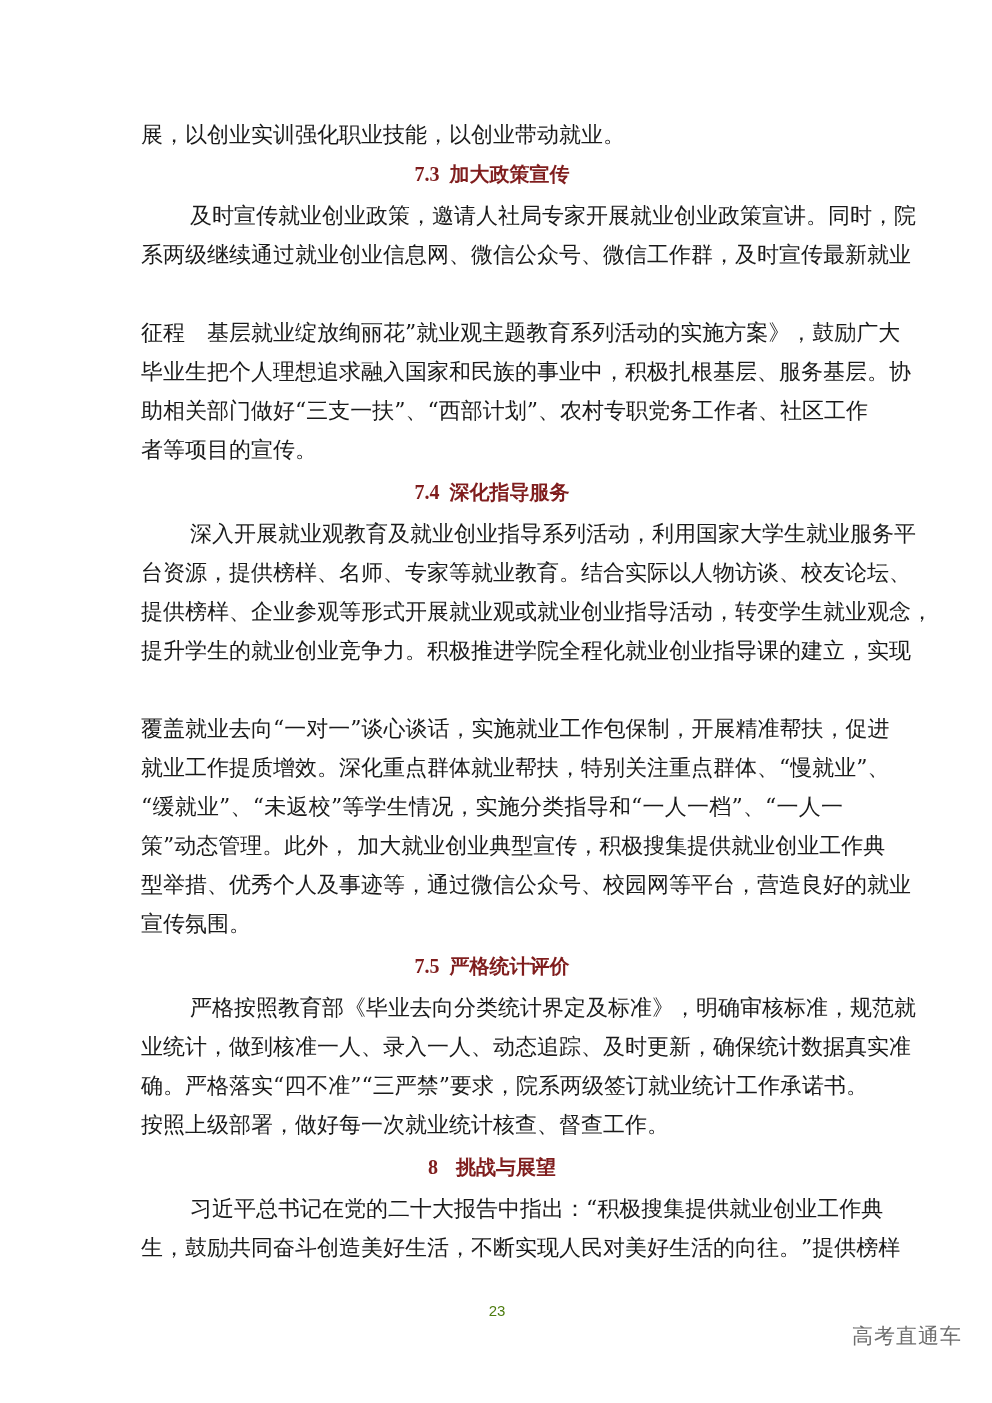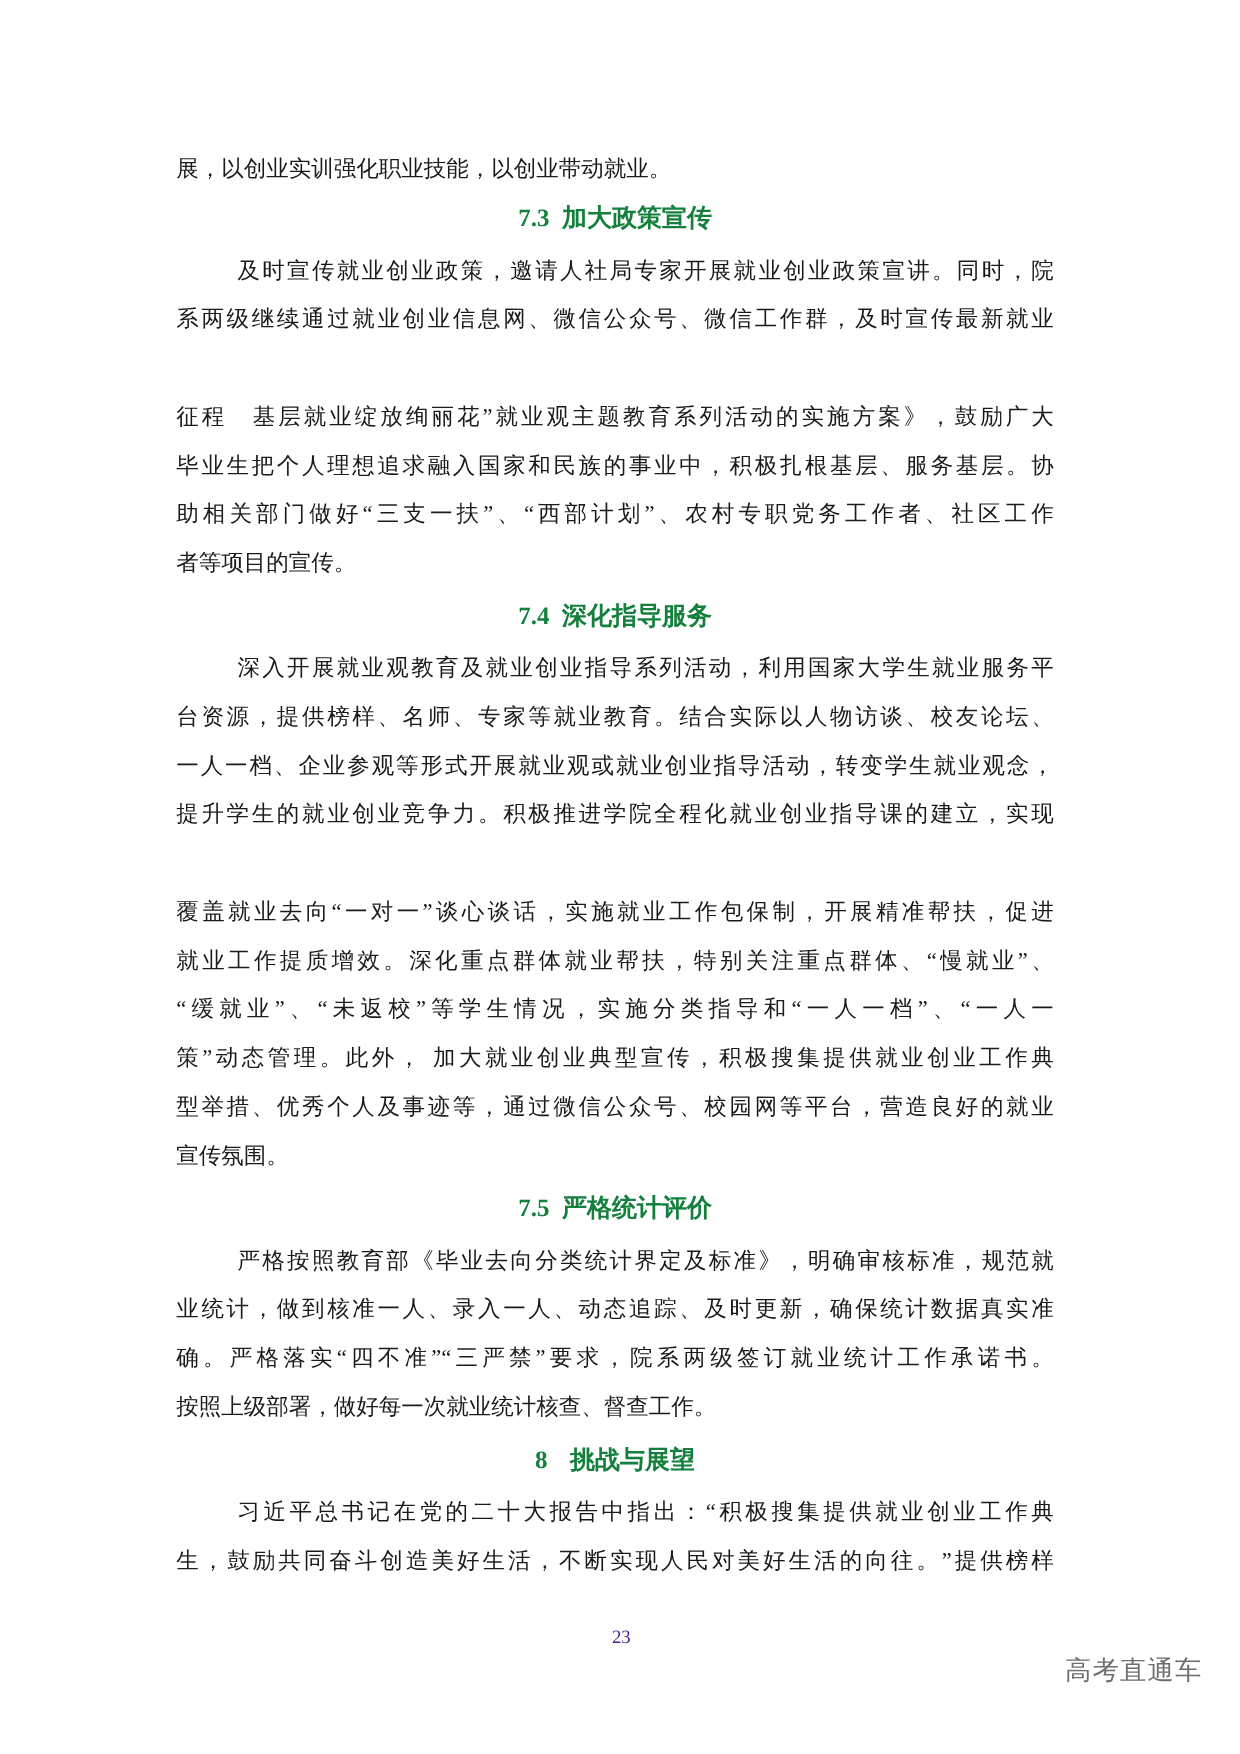--- a/index.html
+++ b/index.html
@@ -1,29 +1,29 @@
 <!DOCTYPE html>
 <html><head>
 <meta charset="utf-8">
 <style>
   html, body { margin: 0; padding: 0; background: #ffffff; }
   body { width: 992px; height: 1403px; position: relative; overflow: hidden;
          font-family: "DejaVu Serif", "Liberation Serif", serif; color: #1a1a1a; }
   .page { position: absolute; left: 0; top: 0; width: 992px; height: 1403px; }
   .line { position: absolute; left: 141px; width: 702px; height: 26px;
-          font-size: 18px; line-height: 26px; white-space: nowrap;
-          text-align: justify; text-align-last: justify; letter-spacing: 0; font-family: Liberation Serif, serif; }
+          font-size: 22px; line-height: 26px; white-space: nowrap;
+          text-align: justify; text-align-last: justify; letter-spacing: 0; }
   .line.last { text-align-last: left; }
   .line.indent { left: 190px; width: 653px; }
   .heading { position: absolute; left: 141px; width: 702px; text-align: center;
              font-family: "DejaVu Sans", "Liberation Sans", sans-serif;
-             font-weight: bold; font-size: 20px; line-height: 28px; color: #15803d; }
+             font-weight: bold; font-size: 20px; line-height: 28px; color: #7f1d1d; }
   .heading .num { font-family: "Liberation Serif", "DejaVu Serif", serif; font-weight: bold; margin-right: 10px; }
   .page-number { position: absolute; left: 482px; top: 1302px; width: 30px; text-align: center;
-                 font-family: Liberation Serif, serif; font-size: 15px; color: #4c1d95; }
+                 font-family: Liberation Sans, sans-serif; font-size: 15px; color: #4d7c0f; }
   .watermark { position: absolute; left: 852px; top: 1322px; font-size: 21px;
                font-family: Liberation Serif, serif; color: #6e6e6e;
                letter-spacing: 1px; }
 </style>
 </head>
 <body>
 
 <div class="page">
 
   <div class="line last" style="top:122px">展，以创业实训强化职业技能，以创业带动就业。</div>
@@ -36,21 +36,21 @@
   <div class="line" style="top:320px">征程　基层就业绽放绚丽花”就业观主题教育系列活动的实施方案》，鼓励广大</div>
   <div class="line" style="top:359px">毕业生把个人理想追求融入国家和民族的事业中，积极扎根基层、服务基层。协</div>
   <div class="line" style="top:398px">助相关部门做好“三支一扶”、“西部计划”、农村专职党务工作者、社区工作</div>
   <div class="line last" style="top:437px">者等项目的宣传。</div>
 
   <div class="heading" style="top:478px">
     <span class="num">7.4</span><span>深化指导服务</span>
   </div>
   <div class="line indent" style="top:521px">深入开展就业观教育及就业创业指导系列活动，利用国家大学生就业服务平</div>
   <div class="line" style="top:560px">台资源，提供榜样、名师、专家等就业教育。结合实际以人物访谈、校友论坛、</div>
-  <div class="line" style="top:599px">一人一档、企业参观等形式开展就业观或就业创业指导活动，转变学生就业观念，</div>
+  <div class="line" style="top:599px">提供榜样、企业参观等形式开展就业观或就业创业指导活动，转变学生就业观念，</div>
   <div class="line" style="top:638px">提升学生的就业创业竞争力。积极推进学院全程化就业创业指导课的建立，实现</div>
   <div class="line" style="top:716px">覆盖就业去向“一对一”谈心谈话，实施就业工作包保制，开展精准帮扶，促进</div>
   <div class="line" style="top:755px">就业工作提质增效。深化重点群体就业帮扶，特别关注重点群体、“慢就业”、</div>
   <div class="line" style="top:794px">“缓就业”、“未返校”等学生情况，实施分类指导和“一人一档”、“一人一</div>
   <div class="line" style="top:833px">策”动态管理。此外， 加大就业创业典型宣传，积极搜集提供就业创业工作典</div>
   <div class="line" style="top:872px">型举措、优秀个人及事迹等，通过微信公众号、校园网等平台，营造良好的就业</div>
   <div class="line last" style="top:911px">宣传氛围。</div>
 
   <div class="heading" style="top:952px">
     <span class="num">7.5</span><span>严格统计评价</span>

